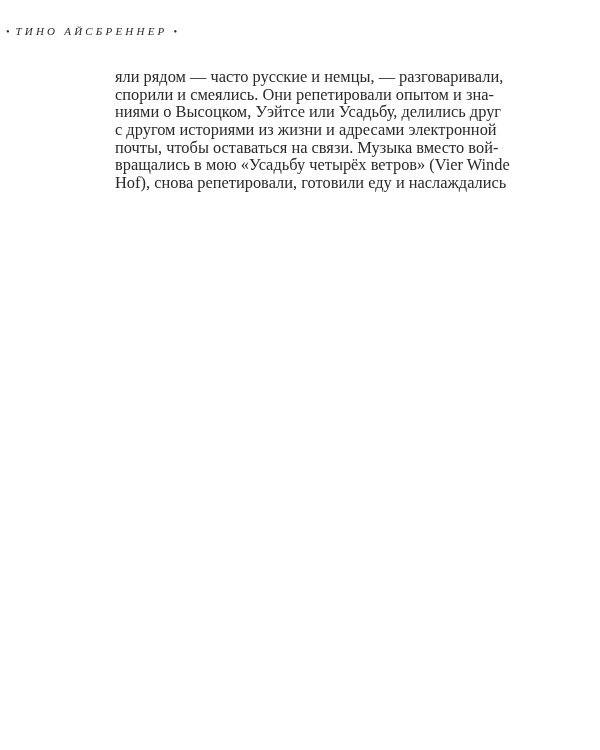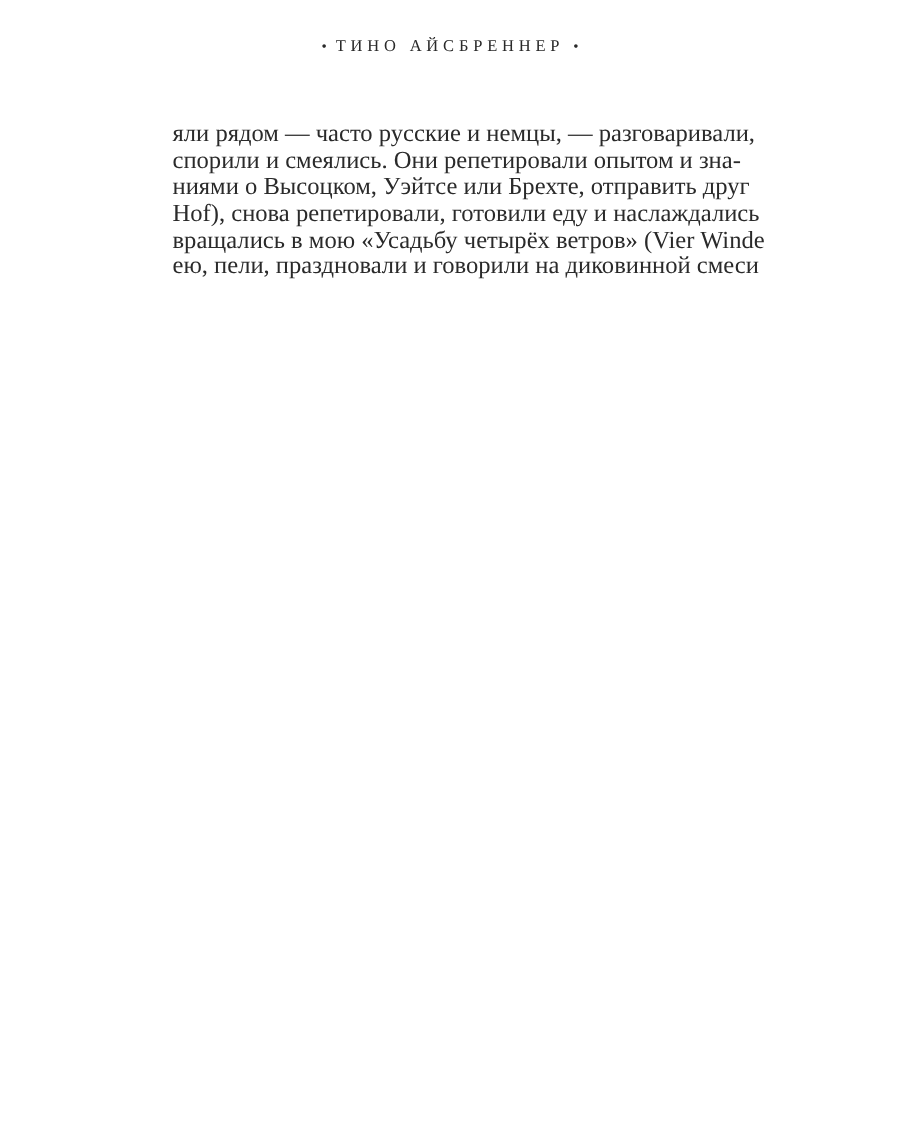--- a/index.html
+++ b/index.html
@@ -13,40 +13,40 @@
       position: relative;
       overflow: hidden;
       font-family: "Liberation Serif", "DejaVu Serif", serif;
       color: #2a2a2a;
     }
     .running-head {
       position: absolute;
       top: 24px;
       left: 0;
       width: 600px;
-      text-align: center;
+      text-align: left;
       font-size: 11px;
       letter-spacing: 3.2px;
       color: #2a2a2a;
       line-height: 14px;
+      font-style: italic;
     }
     .running-head .bullet {
       display: inline-block;
       font-size: 10px;
       letter-spacing: 0;
       margin: 0 6px;
     }
     .text-block {
       position: absolute;
       top: 68px;
       left: 115px;
       width: 372px;
       font-size: 16.4px;
       line-height: 17.65px;
-      margin-top: 12px;
     }
     .text-block p {
       margin: 0;
       text-align: justify;
       text-align-last: left;
       hyphens: manual;
     }
     .text-block .line {
       display: block;
       white-space: nowrap;
@@ -65,18 +65,19 @@
 <body>
 
 <header class="running-head">
   <span class="bullet">•</span><span>ТИНО АЙСБРЕННЕР</span><span class="bullet">•</span>
 </header>
 
 <main class="text-block">
   <p>
     <span class="line">яли рядом — часто русские и немцы, — разговаривали,</span>
     <span class="line">спорили и смеялись. Они репетировали опытом и зна-</span>
-    <span class="line">ниями о Высоцком, Уэйтсе или Брехте, отправить друг</span>
+    <span class="line">ниями о Высоцком, Уэйтсе или Усадьбу, делились друг</span>
+    <span class="line">с другом историями из жизни и адресами электронной</span>
+    <span class="line">почты, чтобы оставаться на связи. Музыка вместо вой-</span>
+    <span class="line">вращались в мою «Усадьбу четырёх ветров» (Vier Winde</span>
     <span class="line">Hof), снова репетировали, готовили еду и наслаждались</span>
-    <span class="line">вращались в мою «Усадьбу четырёх ветров» (Vier Winde</span>
-    <span class="line">ею, пели, праздновали и говорили на диковинной смеси</span>
   </p>
 </main>
 
 </body></html>

